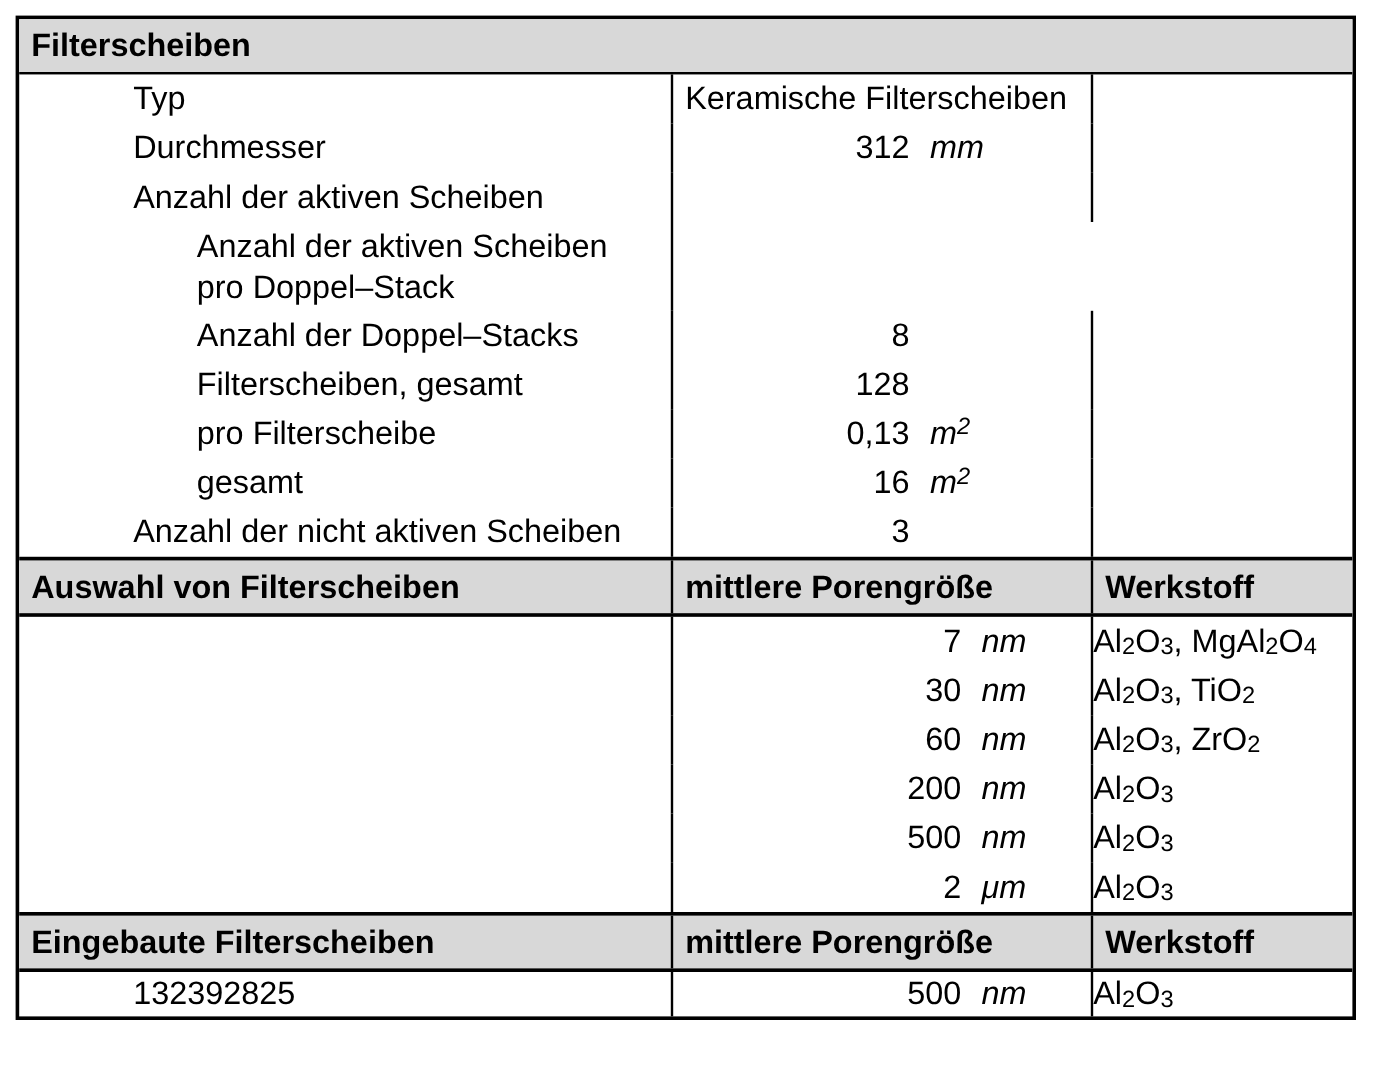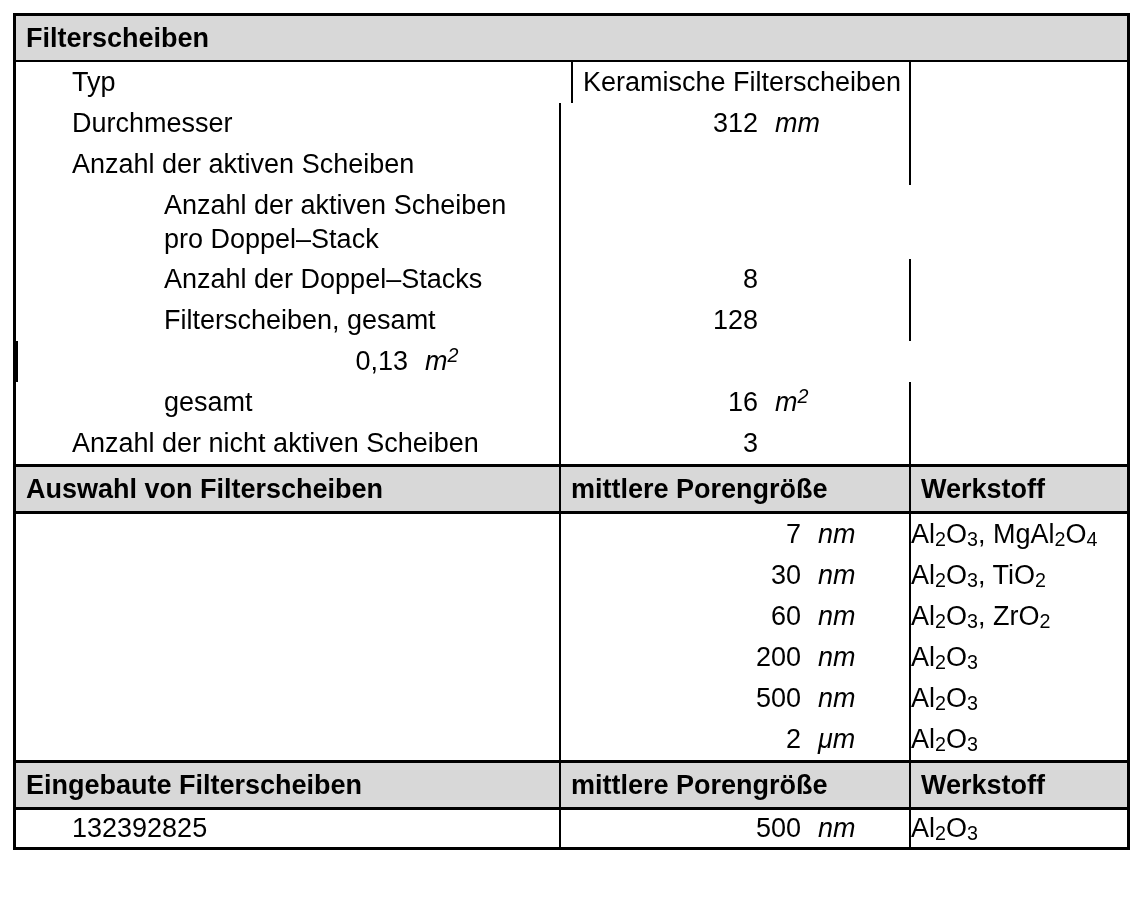--- a/index.html
+++ b/index.html
@@ -47,33 +47,33 @@
     grid-template-columns:543px 350px 1fr;
     height:41px;
   }
   .row.two-line{height:74px;}
   #body-2 .row{height:37px;}
   .cell{
     display:flex;align-items:center;
     white-space:nowrap;overflow:hidden;
   }
   .cell.label{padding-left:10px;}
-  .cell.label.indent1{padding-left:56px;}
+  .cell.label.indent1{padding-left:95px;}
   .cell.label.indent2{padding-left:148px;}
   .cell.value,.cell.werk{border-left:2px solid var(--border);}
   .cell.werk{text-align:center;}
   .num{flex:1;text-align:right;}
   .unit{padding-left:17px;font-style:italic;}
   
   #body-0 .cell.value{padding-right:86px;}
   #body-0 .unit{width:48px;}
   #body-1 .cell.value,#body-2 .cell.value{padding-right:49px;}
   #body-1 .unit,#body-2 .unit{width:42px;}
   
-  .cell.value.text{justify-content:flex-start;margin-left:12px;}
+  .cell.value.text{justify-content:flex-start;}
   #body-0 .cell.value.text{padding:0 4px 0 10px;}
   
   .row.two-line .cell.label{
     display:block;
     padding-top:3px;
     line-height:34px;
   }
   .row.two-line .cell.value{
     align-items:flex-start;
     padding-top:3px;
@@ -128,20 +128,21 @@
         </div>
         <div class="row">
           <div class="cell label indent2">Filterscheiben, gesamt</div>
           <div class="cell value rich">
             <span class="num rich">128</span>
             <span class="unit rich"></span>
           </div>
           <div class="cell werk rich"></div>
         </div>
         <div class="row">
+          <div class="cell label indent2">pro Filterscheibe</div>
           <div class="cell value rich">
             <span class="num rich">0,13</span>
             <span class="unit rich">m<sup>2</sup></span>
           </div>
           <div class="cell werk rich"></div>
         </div>
         <div class="row">
           <div class="cell label indent2">gesamt</div>
           <div class="cell value rich">
             <span class="num rich">16</span>

